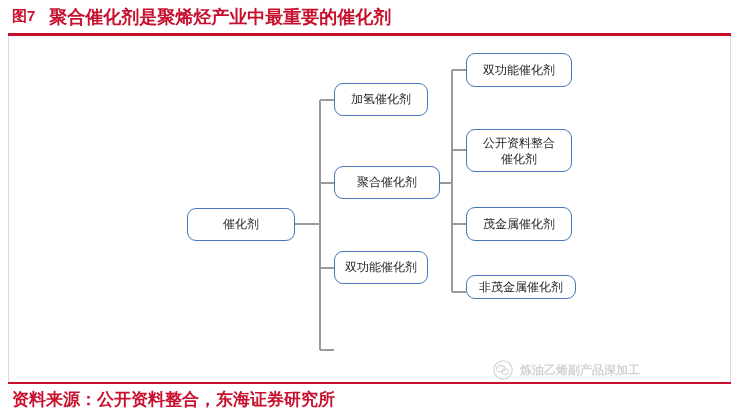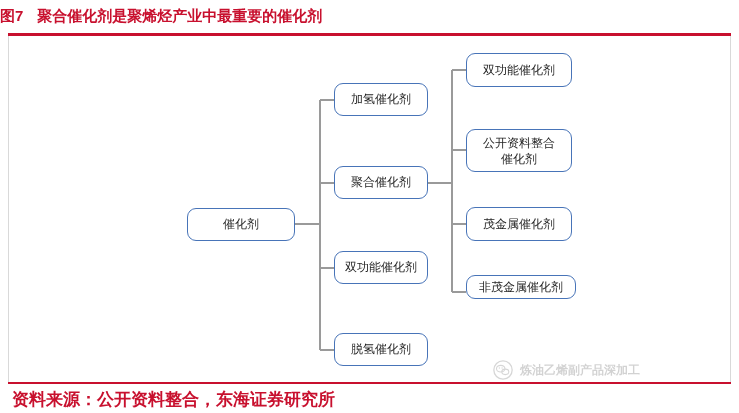--- a/index.html
+++ b/index.html
@@ -22,32 +22,33 @@
   
   .title-band {
     position: absolute;
     left: 0;
     top: 0;
     width: 739px;
     height: 33px;
     display: flex;
     align-items: center;
     box-sizing: border-box;
+    padding-left: 12px;
     border-radius: 14px;
   }
   .fig-label {
     color: #C8102E;
     font-size: 15px;
     font-weight: bold;
     letter-spacing: 0px;
     white-space: nowrap;
   }
   .fig-title {
     color: #C8102E;
-    font-size: 15px;
+    font-size: 18px;
     font-weight: bold;
     margin-left: 14px;
     white-space: nowrap;
   }
   .rule-top {
     position: absolute;
     left: 8px;
     top: 33px;
     width: 723px;
     height: 3px;
@@ -182,28 +183,25 @@
       </g>
     </svg>
 
     <div class="node" style="left:187px; top:208px; width:108px; height:33px;">
       <span>催化剂</span>
     </div>
 
     <div class="node" style="left:334px; top:83px; width:94px; height:33px;">
       <span>加氢催化剂</span>
     </div>
-    <div class="node" style="left:334px; top:166px; width:94px; height:33px;text-align:right;">
+    <div class="node" style="left:334px; top:166px; width:106px; height:33px;text-align:right;">
       <span>聚合催化剂</span>
     </div>
     <div class="node" style="left:334px; top:251px; width:94px; height:33px;">
       <span>双功能催化剂</span>
-    </div>
-    <div class="node" style="left:334px; top:333px; width:94px; height:33px;">
-      <span>脱氢催化剂</span>
     </div>
 
     <div class="node" style="left:466px; top:53px; width:106px; height:34px;">
       <span>双功能催化剂</span>
     </div>
     <div class="node two-line" style="left:466px; top:129px; width:106px; height:43px;">
       <span>公开资料整合
 催化剂</span>
     </div>
     <div class="node" style="left:466px; top:207px; width:106px; height:34px;">

